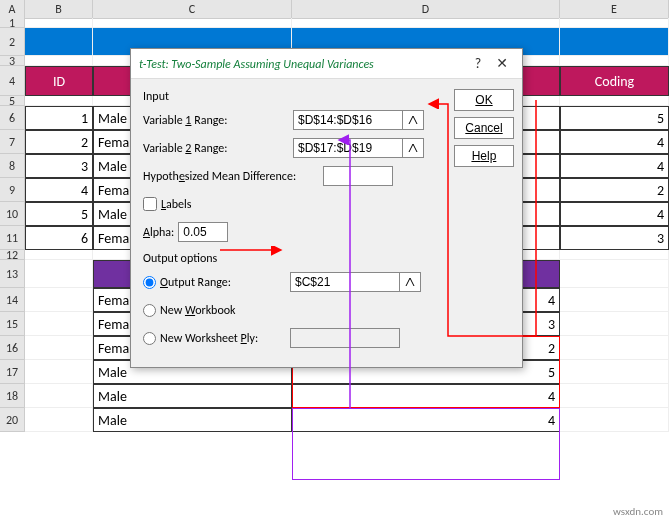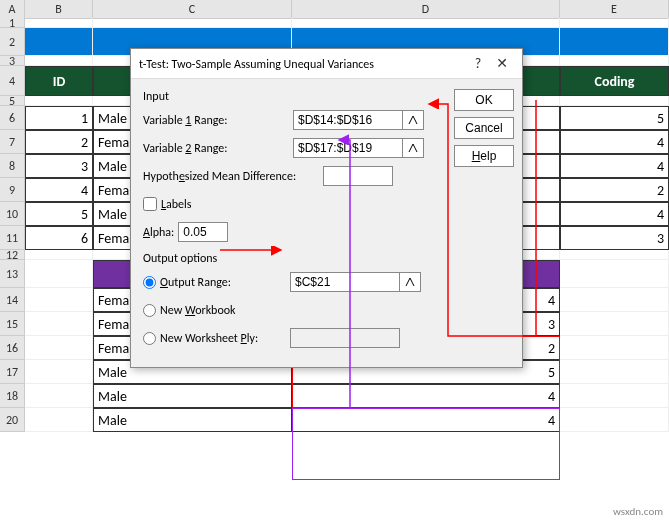--- a/index.html
+++ b/index.html
@@ -24,36 +24,36 @@
 .cell { border-right: 1px solid #eee; border-bottom: 1px solid #eee; padding: 2px 4px; font-size: 13px; display: flex; align-items: center; }
 .c-B { width: 68px; }
 .c-C { width: 199px; }
 .c-D { width: 268px; }
 .c-E { width: 109px; }
 
 
 .banner { background: #0078d4; height: 28px; }
 
 
-.th-cell { background: #14532d; color: #fff; font-weight: bold; font-size: 14px; justify-content: center; border: 1px solid #333; }
+.th-cell { background: #be185d; color: #fff; font-weight: normal; font-size: 14px; justify-content: center; border: 1px solid #333; }
 .td-cell { border: 1px solid #333; background: #fff; font-size: 14px; }
 .td-right { justify-content: flex-end; }
 
 
 .lower-th { background: #7030a0; color: #fff; font-weight: bold; font-size: 14px; justify-content: center; border: 1px solid #333; }
 
 
 .dialog { position: absolute; top: 48px; left: 130px; width: 393px; background: #f0f0f0; border: 1px solid #888; box-shadow: 2px 2px 8px rgba(0,0,0,0.3); }
 .dlg-title { display: flex; align-items: center; height: 30px; padding: 0 8px; background: #fff; border-bottom: 1px solid #ddd; }
-.dlg-title-text { flex: 1; font-size: 12px; color: #000000; }
+.dlg-title-text { flex: 1; font-size: 12px; color: #15803d; font-style: italic; }
 .dlg-help { width: 24px; text-align: center; font-size: 14px; color: #333; }
 .dlg-close { width: 24px; text-align: center; font-size: 14px; color: #333; }
 .dlg-body { display: flex; padding: 10px 8px 12px 12px; }
 .dlg-left { flex: 1; }
-.dlg-right { width: 68px; padding-left: 8px; }
+.dlg-right { width: 68px; padding-left: 8px; text-decoration: underline; }
 .dlg-btn { display: block; width: 60px; height: 22px; background: #fff; border: 1px solid #888; font-size: 12px; margin-bottom: 6px; cursor: pointer; }
 .dlg-section { font-size: 12px; margin-bottom: 6px; }
 .dlg-row { display: flex; align-items: center; margin-bottom: 6px; height: 22px; }
 .dlg-label { width: 150px; font-size: 12px; }
 .dlg-label u { text-decoration: underline; }
 .dlg-input { width: 110px; height: 20px; border: 1px solid #888; background: #fff; padding: 0 4px; font-size: 12px; }
 .dlg-rangebtn { width: 22px; height: 20px; border: 1px solid #888; background: #fff; margin-left: -1px; display: flex; align-items: center; justify-content: center; }
 .dlg-rangebtn svg { width: 10px; height: 10px; }
 .dlg-check { width: 14px; height: 14px; margin-right: 4px; }
 .dlg-alpha { width: 50px; height: 20px; border: 1px solid #888; background: #fff; padding: 0 4px; font-size: 12px; margin-left: 4px; }

